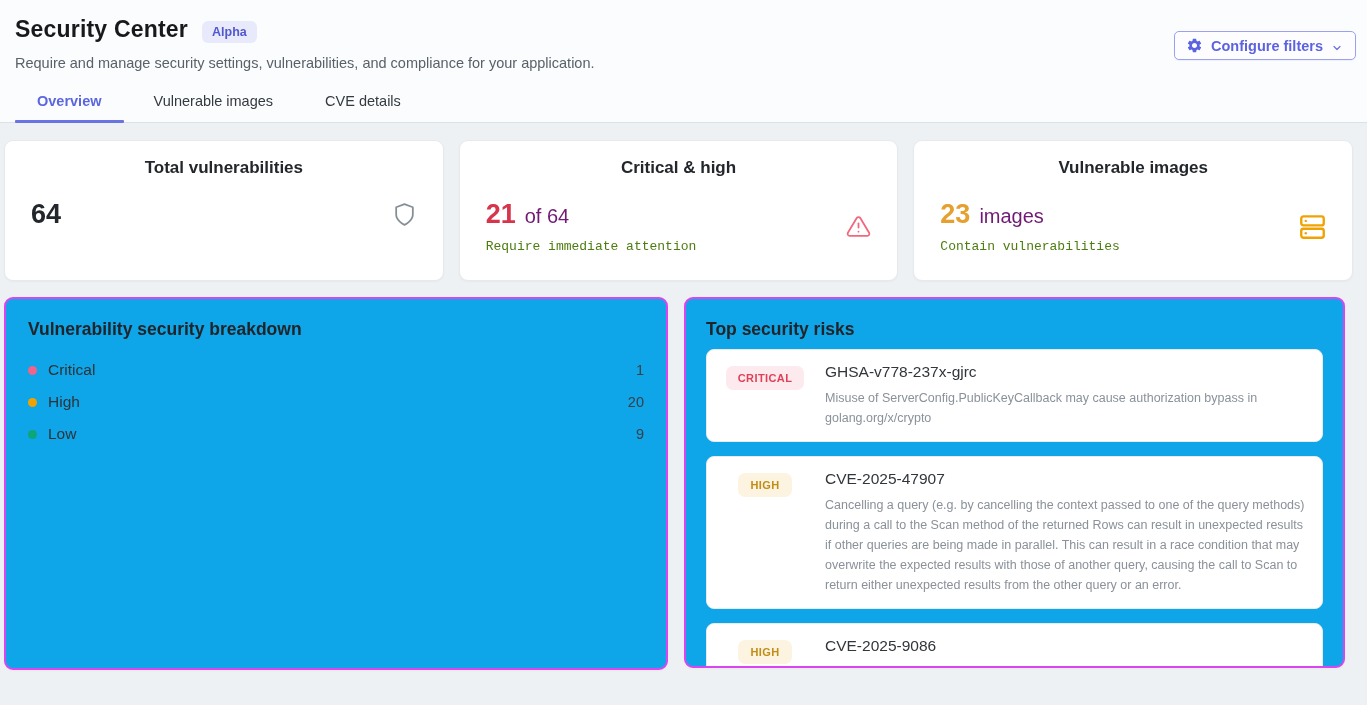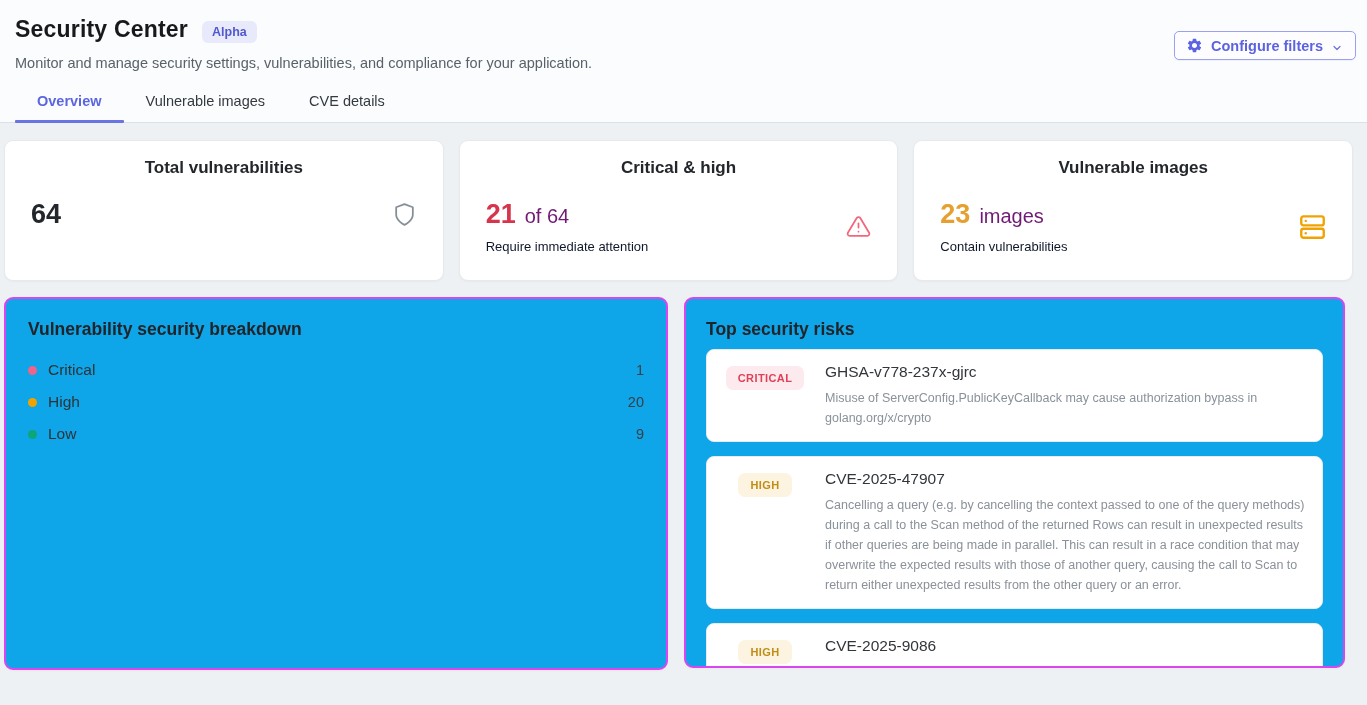--- a/index.html
+++ b/index.html
@@ -30,21 +30,21 @@
     border: 1px solid #9aa1ee;
     border-radius: 5px;
     padding: 5px 12px 5px 11px;
     height: 29px;
     color: #5c63e0; font-size: 14.5px; font-weight: 700;
     cursor: pointer;
     box-shadow: 0 1px 1px rgba(40,50,120,0.06);
   }
   .configure-btn svg { display: block; }
   
-  .tabs { display: flex; margin-top: 22px; }
+  .tabs { display: flex; margin-top: 22px; gap: 8px; }
   .tab {
     padding: 0 22px 13px 22px;
     font-size: 14.5px; color: #343a40;
     cursor: pointer; position: relative;
   }
   .tab.active { color: #5c66e0; font-weight: 700; }
   .tab.active::after {
     content: ""; position: absolute; left: 0; right: 0; bottom: -1px;
     height: 3px; background: #6a73e2; border-radius: 1px;
   }
@@ -56,21 +56,21 @@
     flex: 1; background: #ffffff;
     border: 1px solid #e7eaed; border-radius: 9px;
     height: 141px; padding: 17px 26px 16px 26px;
     box-shadow: 0 1px 2px rgba(30,40,60,0.04);
   }
   .stat-title { text-align: center; font-size: 17px; font-weight: 600; color: #23272b; }
   .stat-body { display: flex; align-items: center; justify-content: space-between; margin-top: 21px; }
   .stat-number-row { display: flex; align-items: baseline; gap: 9px; }
   .stat-number { font-size: 27px; font-weight: 700; }
   .stat-suffix { font-size: 20px; color: #701a75; text-align: right; }
-  .stat-caption { font-size: 13px; color: #0f172a; margin-top: 9px; }
+  .stat-caption { font-size: 13px; color: #4d7c0f; margin-top: 9px; font-family: Liberation Mono, monospace; }
   .stat-icon { display: flex; align-items: center; }
   
   .panels-row { display: flex; gap: 16px; margin-top: 16px; align-items: flex-start; }
   .panel {
     background: #0ea5e9; border: 2px solid #d946ef; border-radius: 9px;
     box-shadow: 0 1px 2px rgba(30,40,60,0.04);
   }
   .panel-title { font-size: 17.5px; font-weight: 600; color: #212529; }
   .breakdown-panel { width: 664px; height: 373px; padding: 20px 22px; }
   .breakdown-list { margin-top: 14px; }
@@ -111,21 +111,21 @@
         <path d="M19.14,12.94c0.04-0.3,0.06-0.61,0.06-0.94c0-0.32-0.02-0.64-0.07-0.94l2.03-1.58c0.18-0.14,0.23-0.41,0.12-0.61 l-1.92-3.32c-0.12-0.22-0.37-0.29-0.59-0.22l-2.39,0.96c-0.5-0.38-1.03-0.7-1.62-0.94L14.4,2.81c-0.04-0.24-0.24-0.41-0.48-0.41 h-3.84c-0.24,0-0.43,0.17-0.47,0.41L9.25,5.35C8.66,5.59,8.12,5.92,7.63,6.29L5.24,5.33c-0.22-0.08-0.47,0-0.59,0.22L2.74,8.87 C2.62,9.08,2.66,9.34,2.86,9.48l2.03,1.58C4.84,11.36,4.8,11.69,4.8,12s0.02,0.64,0.07,0.94l-2.03,1.58 c-0.18,0.14-0.23,0.41-0.12,0.61l1.92,3.32c0.12,0.22,0.37,0.29,0.59,0.22l2.39-0.96c0.5,0.38,1.03,0.7,1.62,0.94l0.36,2.54 c0.05,0.24,0.24,0.41,0.48,0.41h3.84c0.24,0,0.44-0.17,0.47-0.41l0.36-2.54c0.59-0.24,1.13-0.56,1.62-0.94l2.39,0.96 c0.22,0.08,0.47,0,0.59-0.22l1.92-3.32c0.12-0.22,0.07-0.47-0.12-0.61L19.14,12.94z M12,15.6c-1.98,0-3.6-1.62-3.6-3.6 s1.62-3.6,3.6-3.6s3.6,1.62,3.6,3.6S13.98,15.6,12,15.6z"></path>
       </svg>
     </span>
     <span>Configure filters</span>
     <span>
       <svg width="12" height="12" viewBox="0 0 24 24" fill="none" stroke="#6a71e3" stroke-width="2.4" stroke-linecap="round" stroke-linejoin="round">
           <polyline points="6 9 12 15 18 9"></polyline>
         </svg>
     </span>
   </button>
-  <div class="subtitle">Monitor and manage security settings, vulnerabilities, and compliance for your application.</div>
+  <div class="subtitle">Require and manage security settings, vulnerabilities, and compliance for your application.</div>
   <div class="tabs">
     <div class="tab active">Overview</div>
     <div class="tab">Vulnerable images</div>
     <div class="tab">CVE details</div>
   </div>
 </div>
 <div class="tabs-divider"></div>
 
 <div class="main">
 

